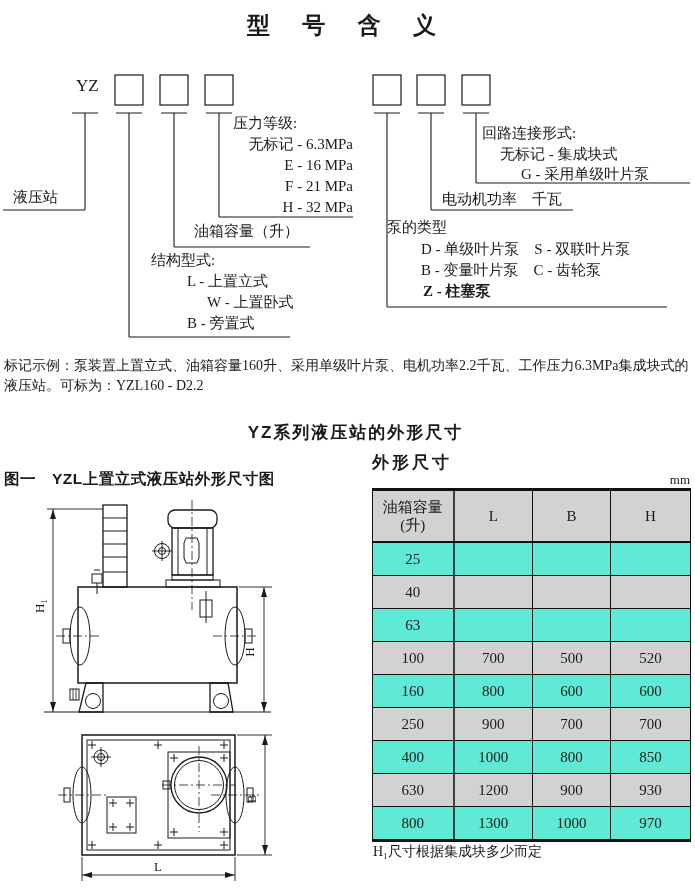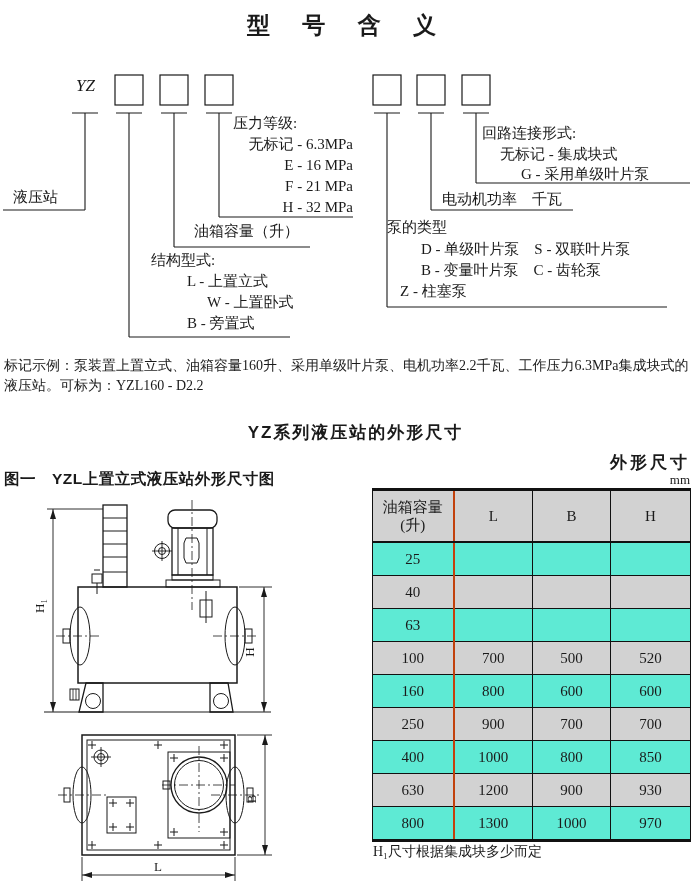--- a/index.html
+++ b/index.html
@@ -9,34 +9,34 @@
     overflow:hidden;
   }
   .abs{position:absolute;}
   .sans{font-family:"Liberation Sans","DejaVu Sans",sans-serif;}
   .page-title{top:10px;left:0;width:683px;text-align:center;font-size:23px;font-weight:bold;
     letter-spacing:13px;text-indent:13px;}
   .lbl{font-size:15px;line-height:17px;white-space:nowrap;}
   .ritems{width:121px;text-align:right;}
   .example{top:356px;left:4px;width:689px;font-size:14px;line-height:20px;}
   .section-title{top:421px;left:0;width:695px;text-align:center;font-size:17px;font-weight:bold;letter-spacing:2px;margin-left:8px;}
-  .table-title{top:451px;left:372px;width:318px;text-align:right;font-size:17px;font-weight:bold;letter-spacing:3px;}
+  .table-title{top:451px;left:372px;width:318px;text-align:left;font-size:17px;font-weight:bold;letter-spacing:3px;}
   .unit{top:472px;left:630px;width:60px;text-align:right;font-size:13px;}
   .fig-caption{top:469px;left:4px;font-size:15.5px;font-weight:bold;letter-spacing:0.5px;white-space:nowrap;}
   .footnote{top:843px;left:373px;font-size:14px;}
 
   table.dims{border-collapse:collapse;table-layout:fixed;width:318px;
     border-top:3px solid #111;border-bottom:3px solid #111;}
   table.dims th,table.dims td{border:1px solid #111;text-align:center;vertical-align:middle;
     font-size:15px;font-weight:normal;padding:0;font-family:"Liberation Serif","DejaVu Serif",serif;}
   table.dims thead th{height:50px;background:#d2d2d2;border-bottom:2px solid #111;}
   table.dims th.cap{white-space:pre-line;line-height:1.2;}
   table.dims td{height:32px;background:#5eead4;}
   table.dims tr.gray td{background:#d2d2d2;}
-  table.dims .c0{border-right:2px solid #c2410c;}
+  table.dims .c0{border-right:2px solid #404040;}
   svg{display:block;}
   svg text{font-family:"Liberation Serif","DejaVu Serif",serif;fill:#1a1a1a;}
 </style>
 </head>
 <body>
 
 <div class="abs sans page-title">型 号 含 义</div>
 
 <svg class="abs" style="left:0;top:60px;" width="695" height="292" viewBox="0 0 695 292">
   <g stroke="#1a1a1a" stroke-width="1.2" fill="none">
@@ -56,21 +56,21 @@
     <path d="M3 150h82"></path>
     <path d="M129 277h161"></path>
     <path d="M174 187h136"></path>
     <path d="M219 157h134"></path>
     <path d="M387 247h280"></path>
     <path d="M431 150h142"></path>
     <path d="M476 123h214"></path>
   </g>
 </svg>
 
-<div class="abs lbl" style="left:76px;top:77px;font-size:17px;font-style:italic;">YZ</div>
+<div class="abs lbl" style="left:76px;top:77px;font-size:17px;">YZ</div>
 <div class="abs lbl" style="left:13px;top:189px;">液压站</div>
 
 <div class="abs lbl" style="left:233px;top:115px;">压力等级:</div>
 <div class="abs lbl ritems" style="left:232px;top:136px;">无标记 - 6.3MPa</div>
 <div class="abs lbl ritems" style="left:232px;top:157px;">E -  16 MPa</div>
 <div class="abs lbl ritems" style="left:232px;top:178px;">F -  21 MPa</div>
 <div class="abs lbl ritems" style="left:232px;top:199px;">H -  32 MPa</div>
 
 <div class="abs lbl" style="left:194px;top:223px;">油箱容量（升）</div>
 
@@ -81,21 +81,21 @@
 
 <div class="abs lbl" style="left:482px;top:125px;">回路连接形式:</div>
 <div class="abs lbl" style="left:500px;top:146px;">无标记 - 集成块式</div>
 <div class="abs lbl" style="left:521px;top:166px;">G - 采用单级叶片泵</div>
 
 <div class="abs lbl" style="left:442px;top:191px;">电动机功率　千瓦</div>
 
 <div class="abs lbl" style="left:387px;top:219px;">泵的类型</div>
 <div class="abs lbl" style="left:421px;top:241px;">D - 单级叶片泵　S - 双联叶片泵</div>
 <div class="abs lbl" style="left:421px;top:262px;">B - 变量叶片泵　C - 齿轮泵</div>
-<div class="abs lbl" style="left:400px;top:283px;">Z - 柱塞泵</div>
+<div class="abs lbl" style="left:423px;top:283px;font-weight:bold;">Z - 柱塞泵</div>
 
 <div class="abs example">标记示例：泵装置上置立式、油箱容量160升、采用单级叶片泵、电机功率2.2千瓦、工作压力6.3MPa集成块式的液压站。可标为：YZL160 - D2.2</div>
 
 <div class="abs sans section-title">YZ系列液压站的外形尺寸</div>
 
 <div class="abs sans fig-caption">图一　YZL上置立式液压站外形尺寸图</div>
 
 <svg class="abs" style="left:0;top:490px;" width="380" height="403" viewBox="0 0 380 403">
 
   <g stroke="#1a1a1a" fill="none" stroke-width="1.3">

